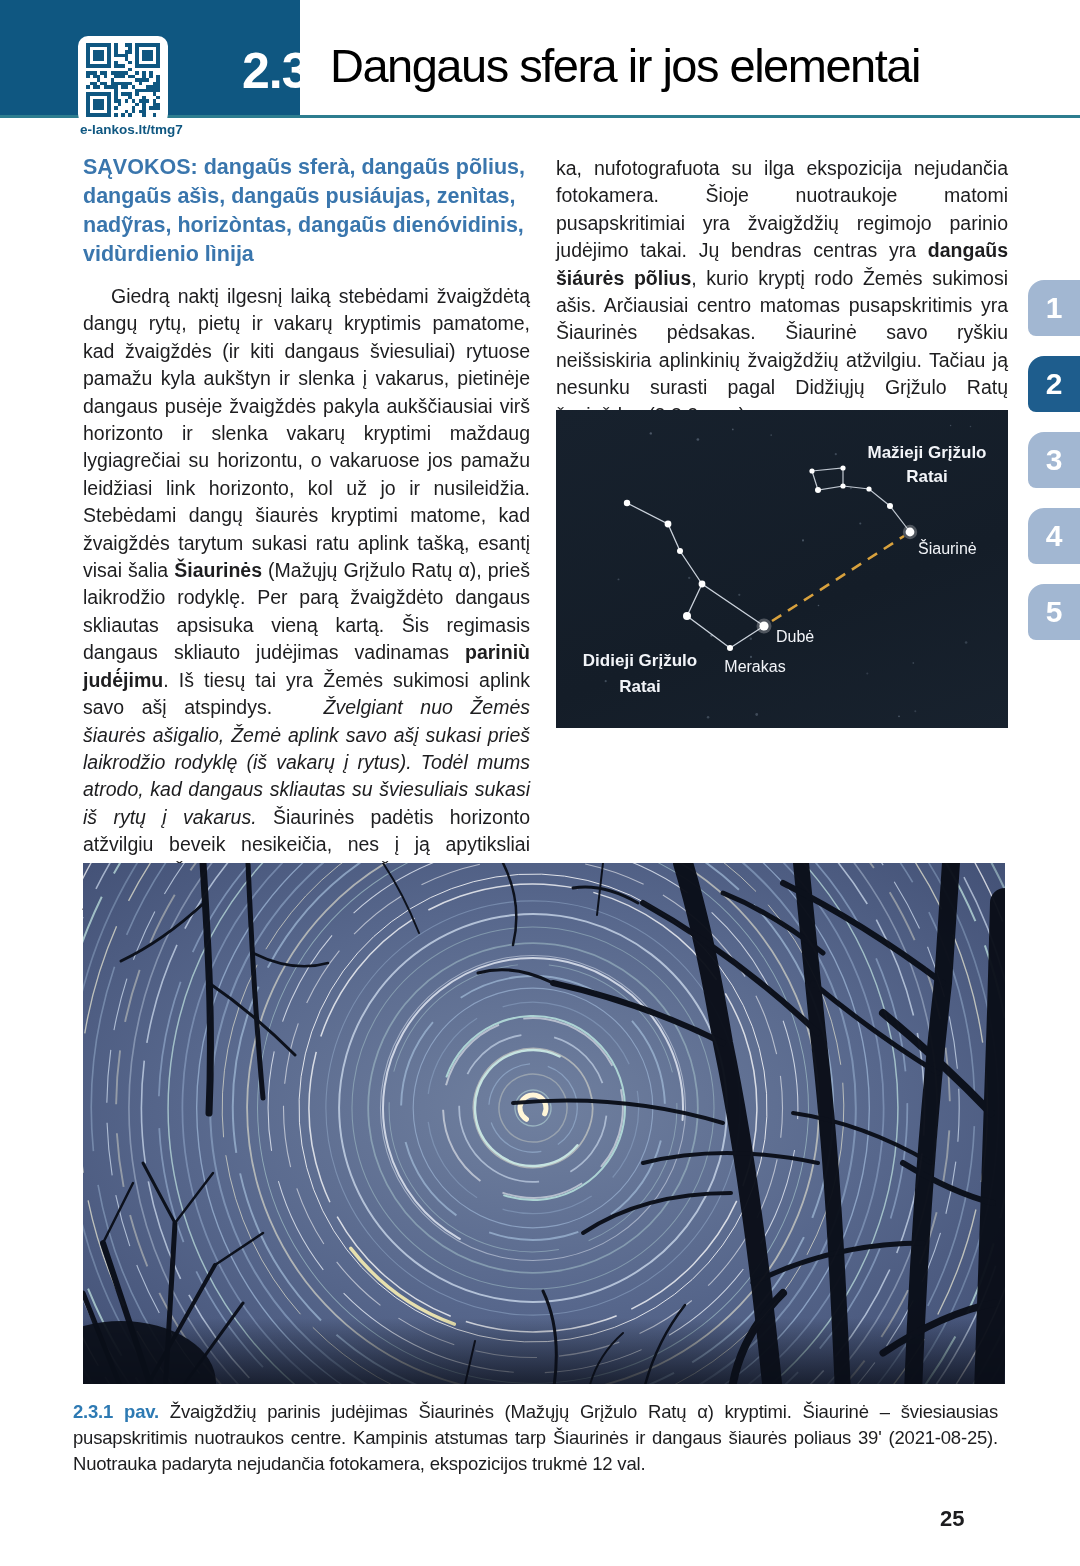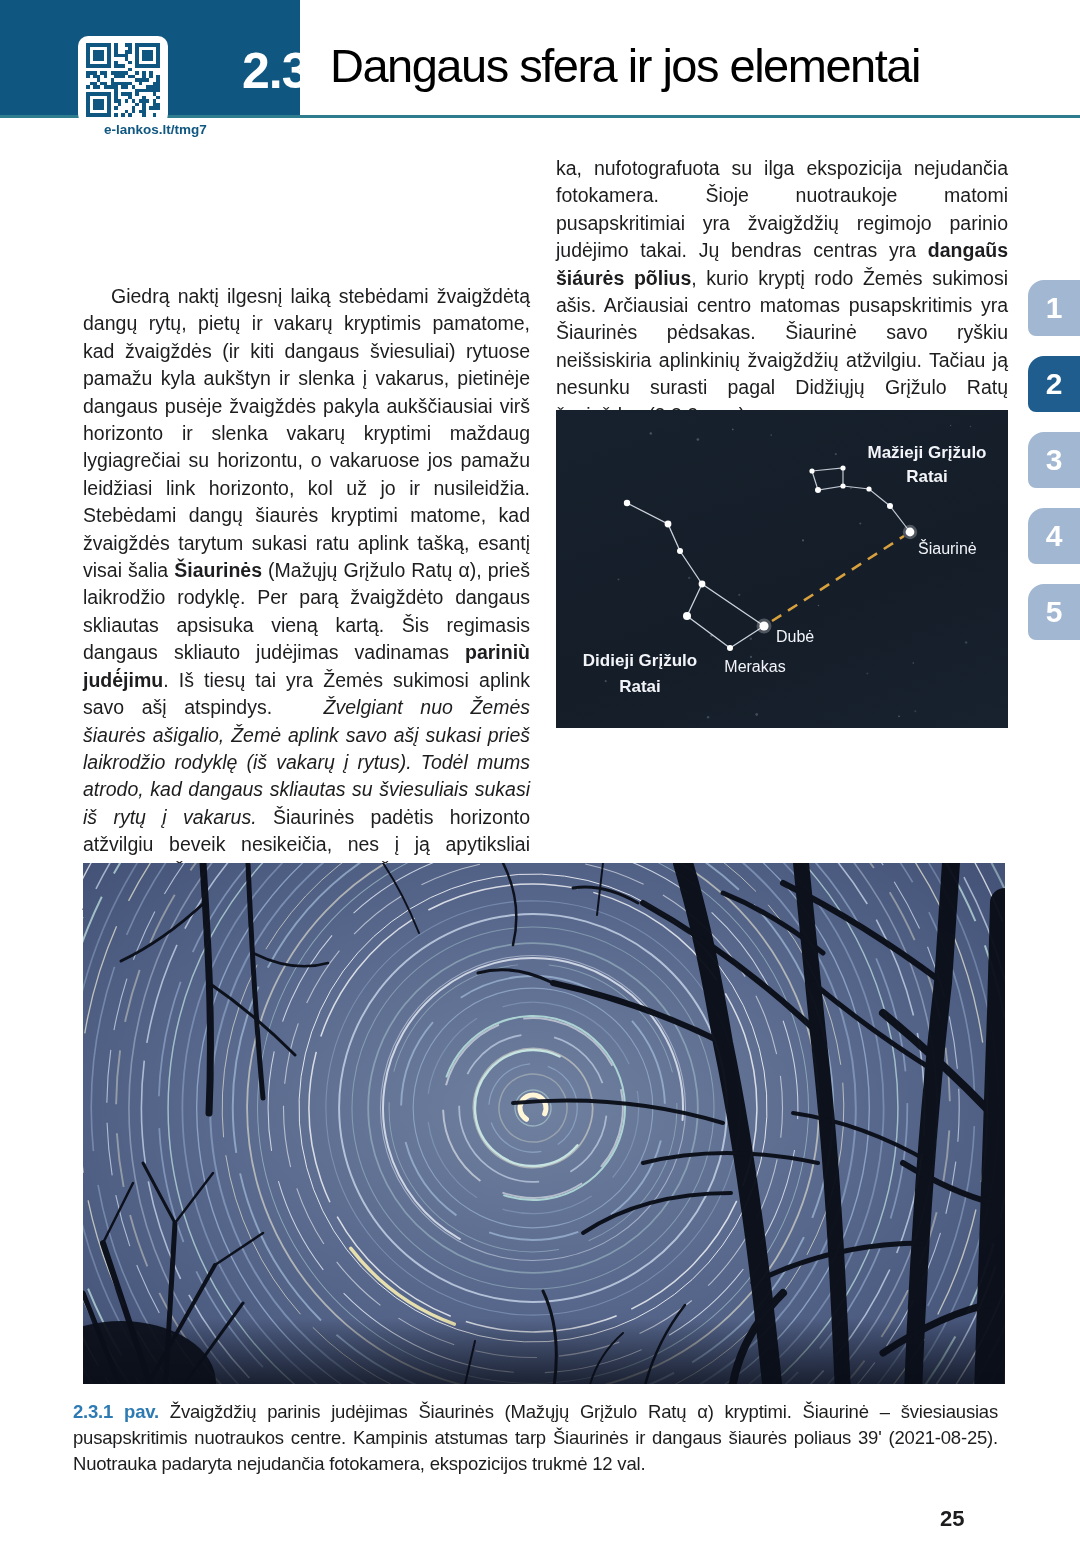--- a/index.html
+++ b/index.html
@@ -6,21 +6,21 @@
   .page{
     position:relative;width:1080px;height:1566px;background:#ffffff;
     font-family:"Liberation Sans","DejaVu Sans",sans-serif;overflow:hidden;
     margin:0 auto;
   }
   
   .header-band{position:absolute;left:0;top:0;width:300px;height:117px;background:#0f5781;}
   .header-rule{position:absolute;left:0;top:115px;width:1080px;height:3px;background:#2d7d8f;}
   .qr-card{position:absolute;left:78px;top:36px;width:90px;height:88px;background:#ffffff;border-radius:10px;display:flex;align-items:center;justify-content:center;}
   .qr-card svg{width:74px;height:74px;}
-  .qr-label{position:absolute;left:76px;top:121px;background:#ffffff;border-radius:3px;color:#0f5781;font-size:13.5px;font-weight:bold;padding:1px 4px;white-space:nowrap;margin-left:24px;}
+  .qr-label{position:absolute;left:76px;top:121px;background:#ffffff;border-radius:3px;color:#0f5781;font-size:13.5px;font-weight:bold;padding:1px 4px;white-space:nowrap;}
   .section-number{position:absolute;left:196px;top:42px;color:#ffffff;font-size:50px;font-weight:bold;letter-spacing:-1px;margin-left:46px;}
   .page-title{position:absolute;left:330px;top:38px;width:700px;color:#000000;font-size:47px;font-weight:normal;letter-spacing:-1.5px;white-space:nowrap;}
   
   .side-tab{position:absolute;left:1028px;width:52px;height:56px;border-radius:16px 0 0 8px;
     display:flex;align-items:center;justify-content:center;color:#ffffff;font-size:30px;font-weight:bold;cursor:pointer;}
   .side-tab.inactive{background:#a2b7d2;}
   .side-tab.active{background:#1e5d8d;}
   
   .concepts{position:absolute;left:83px;top:153px;width:452px;color:#3a76ad;font-size:21.5px;font-weight:bold;line-height:29px;text-align:left;}
   .body-text{font-size:19.5px;line-height:27.4px;color:#1d1d1f;text-align:justify;}
@@ -204,20 +204,21 @@
 
   <div class="section-number">2.3.</div>
   <div class="page-title">Dangaus sfera ir jos elementai</div>
 
   <div class="side-tab inactive" style="top:280px">1</div>
   <div class="side-tab active" style="top:356px">2</div>
   <div class="side-tab inactive" style="top:432px">3</div>
   <div class="side-tab inactive" style="top:508px">4</div>
   <div class="side-tab inactive" style="top:584px">5</div>
 
+  <div class="concepts"><span>SĄVOKOS:</span><span> dangaũs sferà, dangaũs põlius, dangaũs ašìs, dangaũs pusiáujas, zenìtas, nadỹras, horizòntas, dangaũs dienóvidinis, vidùrdienio lìnija</span></div>
 
   <div class="body-text left-par"><span>Giedrą naktį ilgesnį laiką stebėdami žvaigždėtą dangų rytų, pietų ir vakarų kryptimis pamatome, kad žvaigždės (ir kiti dangaus šviesuliai) rytuose pamažu kyla aukštyn ir slenka į vakarus, pietinėje dangaus pusėje žvaigždės pakyla aukščiausiai virš horizonto ir slenka vakarų kryptimi maždaug lygiagrečiai su horizontu, o vakaruose jos pamažu leidžiasi link horizonto, kol už jo ir nusileidžia. Stebėdami dangų šiaurės kryptimi matome, kad žvaigždės tarytum sukasi ratu aplink tašką, esantį visai šalia </span><b>Šiaurinės</b><span> (Mažųjų Grįžulo Ratų α), prieš laikrodžio rodyklę. Per parą žvaigždėto dangaus skliautas apsisuka vieną kartą. Šis regimasis dangaus skliauto judėjimas vadinamas </span><b>pariniù judė́jimu</b><span>. Iš tiesų tai yra Žemės sukimosi aplink savo ašį atspindys. </span><i>Žvelgiant nuo Žemės šiaurės ašigalio, Žemė aplink savo ašį sukasi prieš laikrodžio rodyklę (iš vakarų į rytus). Todėl mums atrodo, kad dangaus skliautas su šviesuliais sukasi iš rytų į vakarus.</i><span> Šiaurinės padėtis horizonto atžvilgiu beveik nesikeičia, nes į ją apytiksliai nukreipta Žemės sukimosi ašis. Žvaigždžių parinį judėjimą iliustruoja 2.3.1 pav., kuriame pateikta Šiaurinės aplinkos dangaus nuotrau-</span></div>
 
   <div class="body-text right-par"><span>ka, nufotografuota su ilga ekspozicija nejudančia fotokamera. Šioje nuotraukoje matomi pusapskritimiai yra žvaigždžių regimojo parinio judėjimo takai. Jų bendras centras yra </span><b>dangaũs šiáurės põlius</b><span>, kurio kryptį rodo Žemės sukimosi ašis. Arčiausiai centro matomas pusapskritimis yra Šiaurinės pėdsakas. Šiaurinė savo ryškiu neišsiskiria aplinkinių žvaigždžių atžvilgiu. Tačiau ją nesunku surasti pagal Didžiųjų Grįžulo Ratų žvaigždes (2.3.2 pav.).</span></div>
 
   <div class="fig232">
     <svg viewBox="0 0 452 318">
       <g id="figstars">
           <circle cx="394.6" cy="15.5" r="0.73" fill="#9fb0c4" opacity="0.32"></circle>
           <circle cx="247.0" cy="130.4" r="1.08" fill="#9fb0c4" opacity="0.37"></circle>

